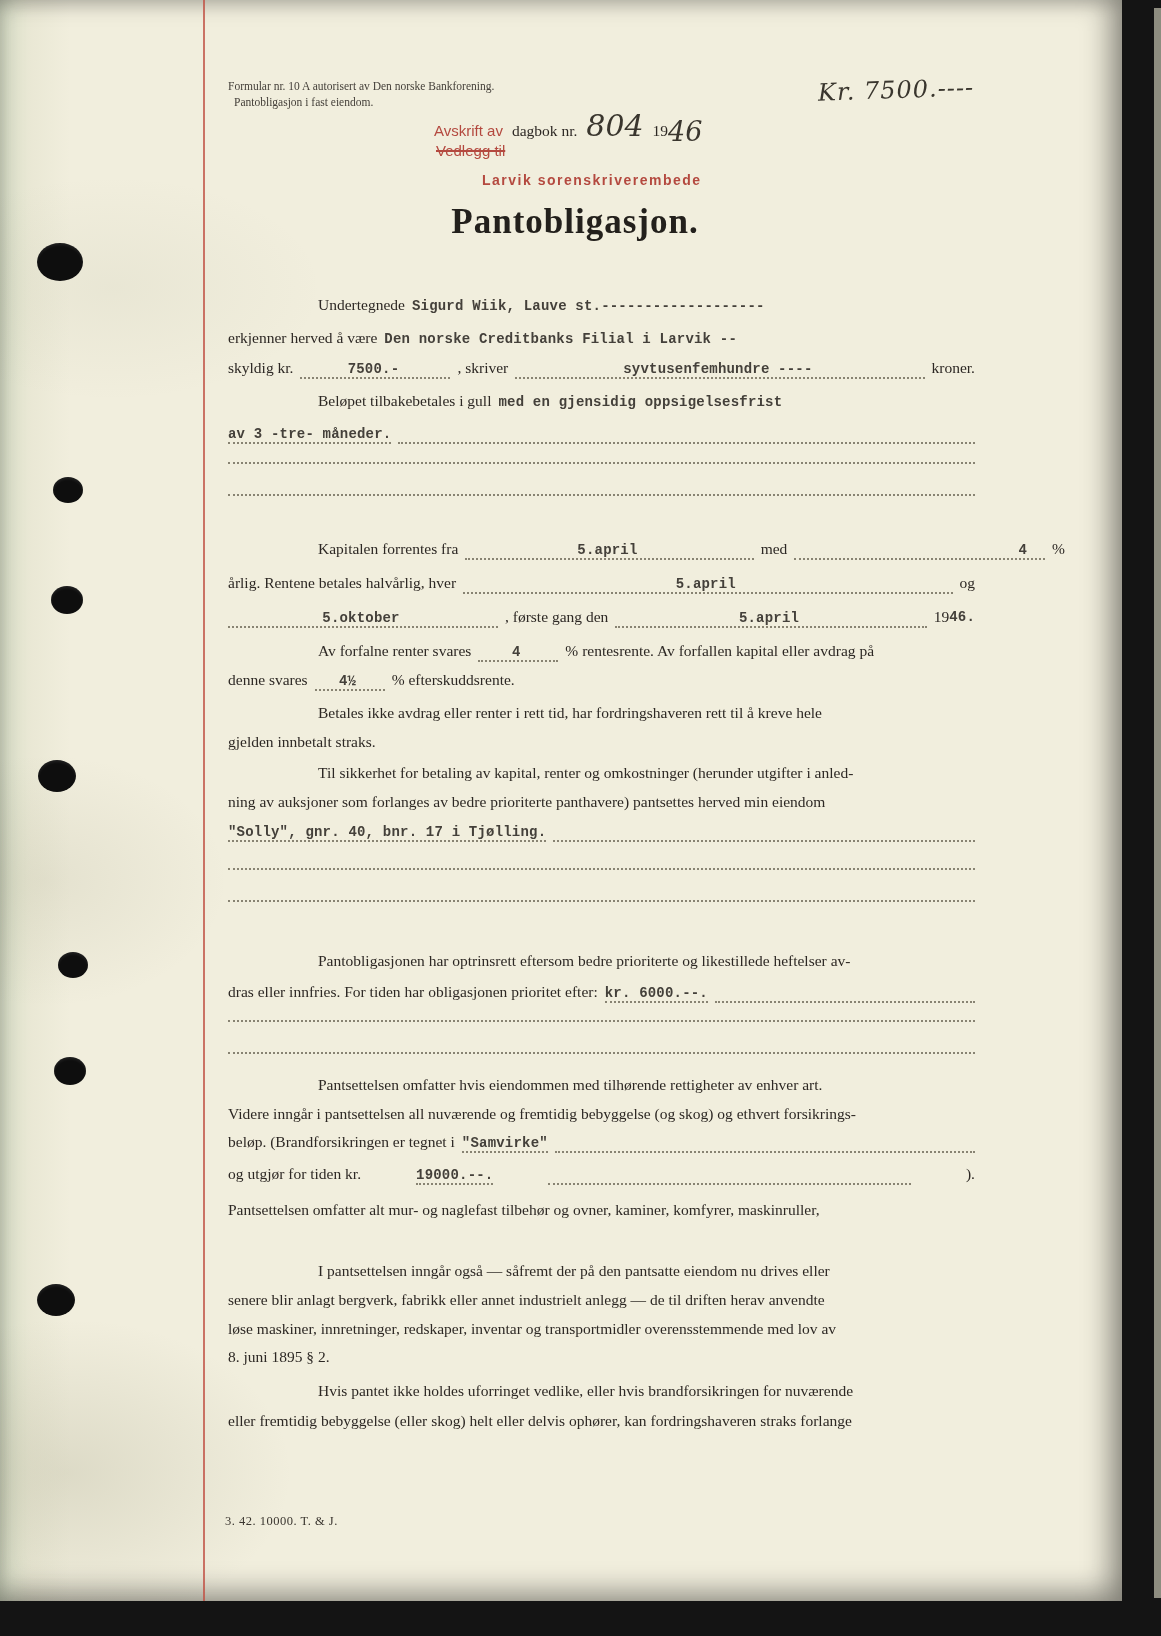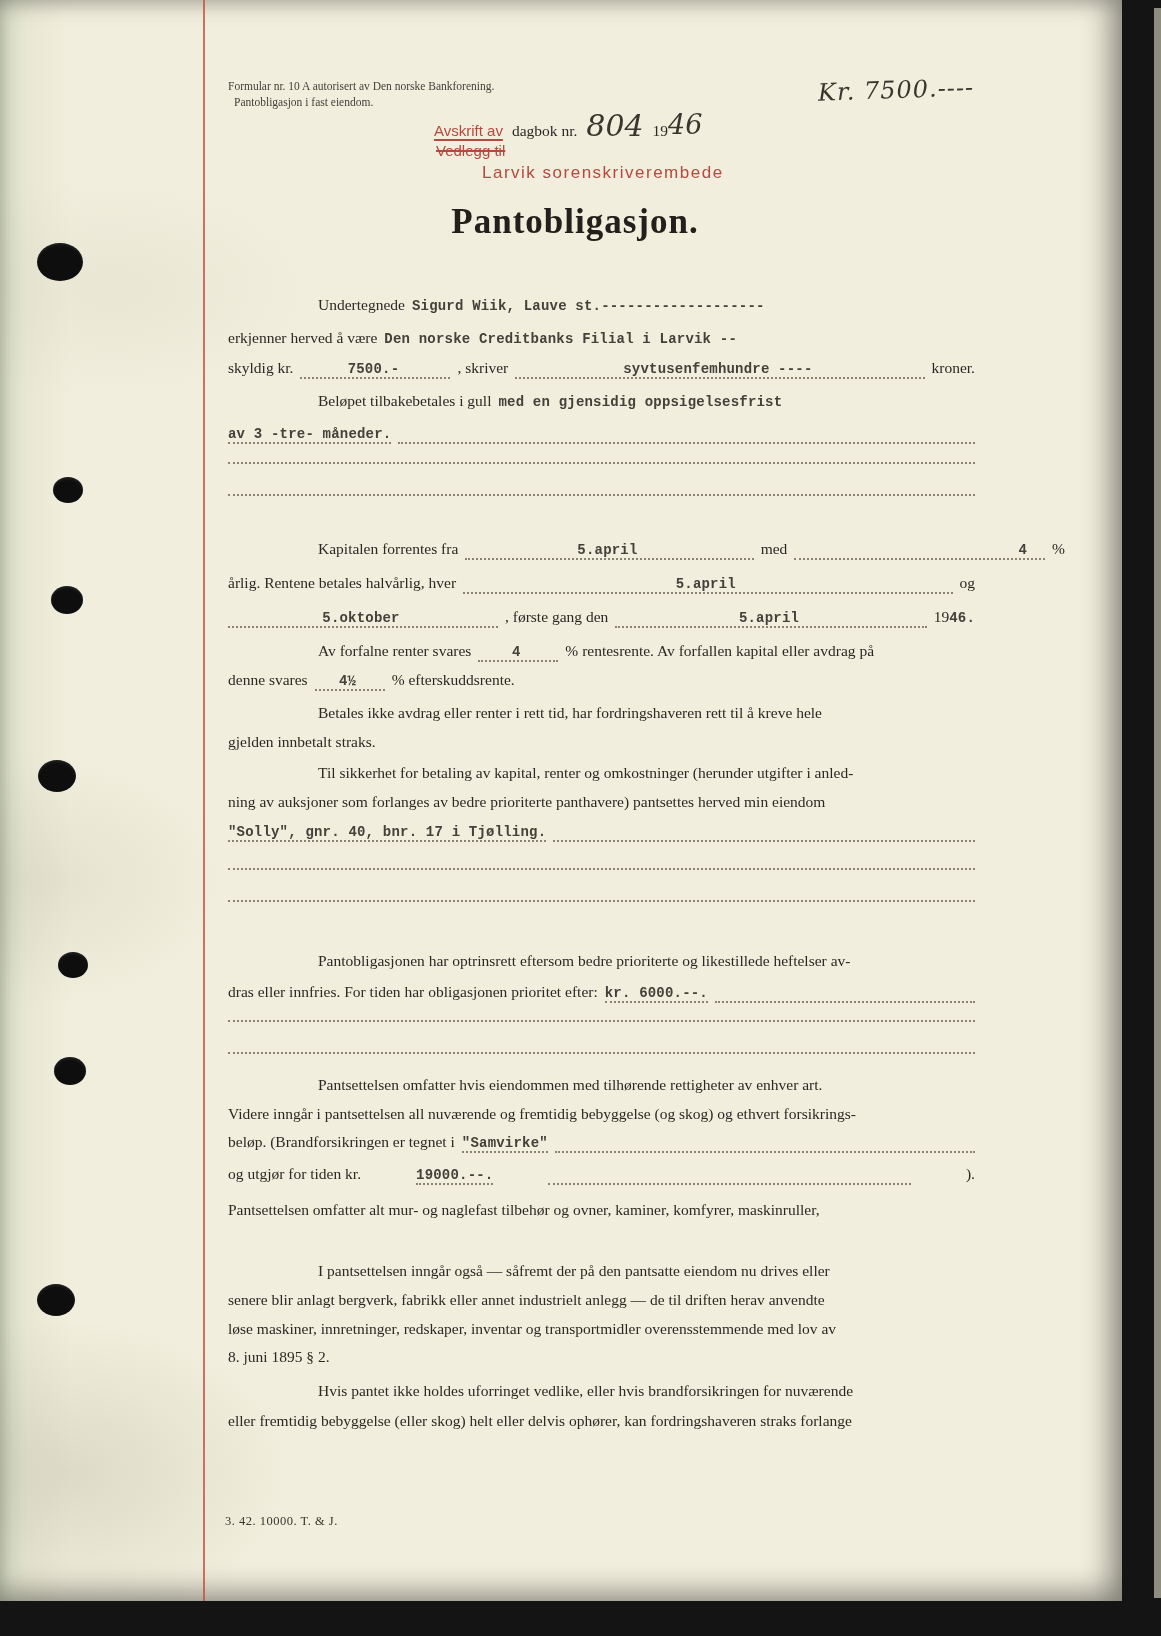--- a/index.html
+++ b/index.html
@@ -40,28 +40,28 @@
   .fill{border-bottom:2px dotted rgba(110,104,88,.8);text-align:center;}
   .fill::after{content:"\00a0";}
   .fill.grow{flex:1 1 auto;}
   .fill.w150{flex:0 0 150px;}
   .fill.w270{flex:0 0 270px;}
   .fill.w80{flex:0 0 80px;}
   .fill.w70{flex:0 0 70px;}
   .fill.fr{text-align:right;padding-right:14px;}
   .uline{border-bottom:2px dotted rgba(110,104,88,.8);}
   .rule{position:absolute;left:228px;width:747px;height:0;border-bottom:2px dotted rgba(110,104,88,.8);}
-  .group{display:inline-flex;align-items:flex-end;}
+  .group{display:inline-flex;align-items:center;}
   .group > *{margin-right:0;}
 
   .amount-note{position:absolute;left:818px;top:76px;font-size:24px;letter-spacing:1px;transform:rotate(-2deg);}
   .dagbok{position:absolute;left:434px;top:108px;display:flex;align-items:baseline;gap:9px;}
-  .stamp-avskrift{font-size:15px;text-decoration:underline;text-underline-offset:3px;text-decoration-thickness:1.5px;}
+  .stamp-avskrift{font-size:15px;text-underline-offset:3px;text-decoration-thickness:1.5px;}
   .stamp-vedlegg{position:absolute;left:436px;top:142px;font-size:15px;text-decoration:line-through;text-decoration-thickness:1.5px;}
-  .stamp-office{position:absolute;left:482px;top:163px;font-size:17px;letter-spacing:1.5px;}
+  .stamp-office{position:absolute;left:482px;top:172px;font-size:14px;letter-spacing:1.5px;font-weight:bold;}
   .hand-big{font-size:30px;}
   .hand-mid{font-size:27px;}
   .footer-imprint{position:absolute;left:225px;top:1514px;font-size:12.5px;letter-spacing:.5px;color:#3a352f;}
 </style>
 </head>
 <body>
 
 <div class="stage">
   <div class="paper">
 

